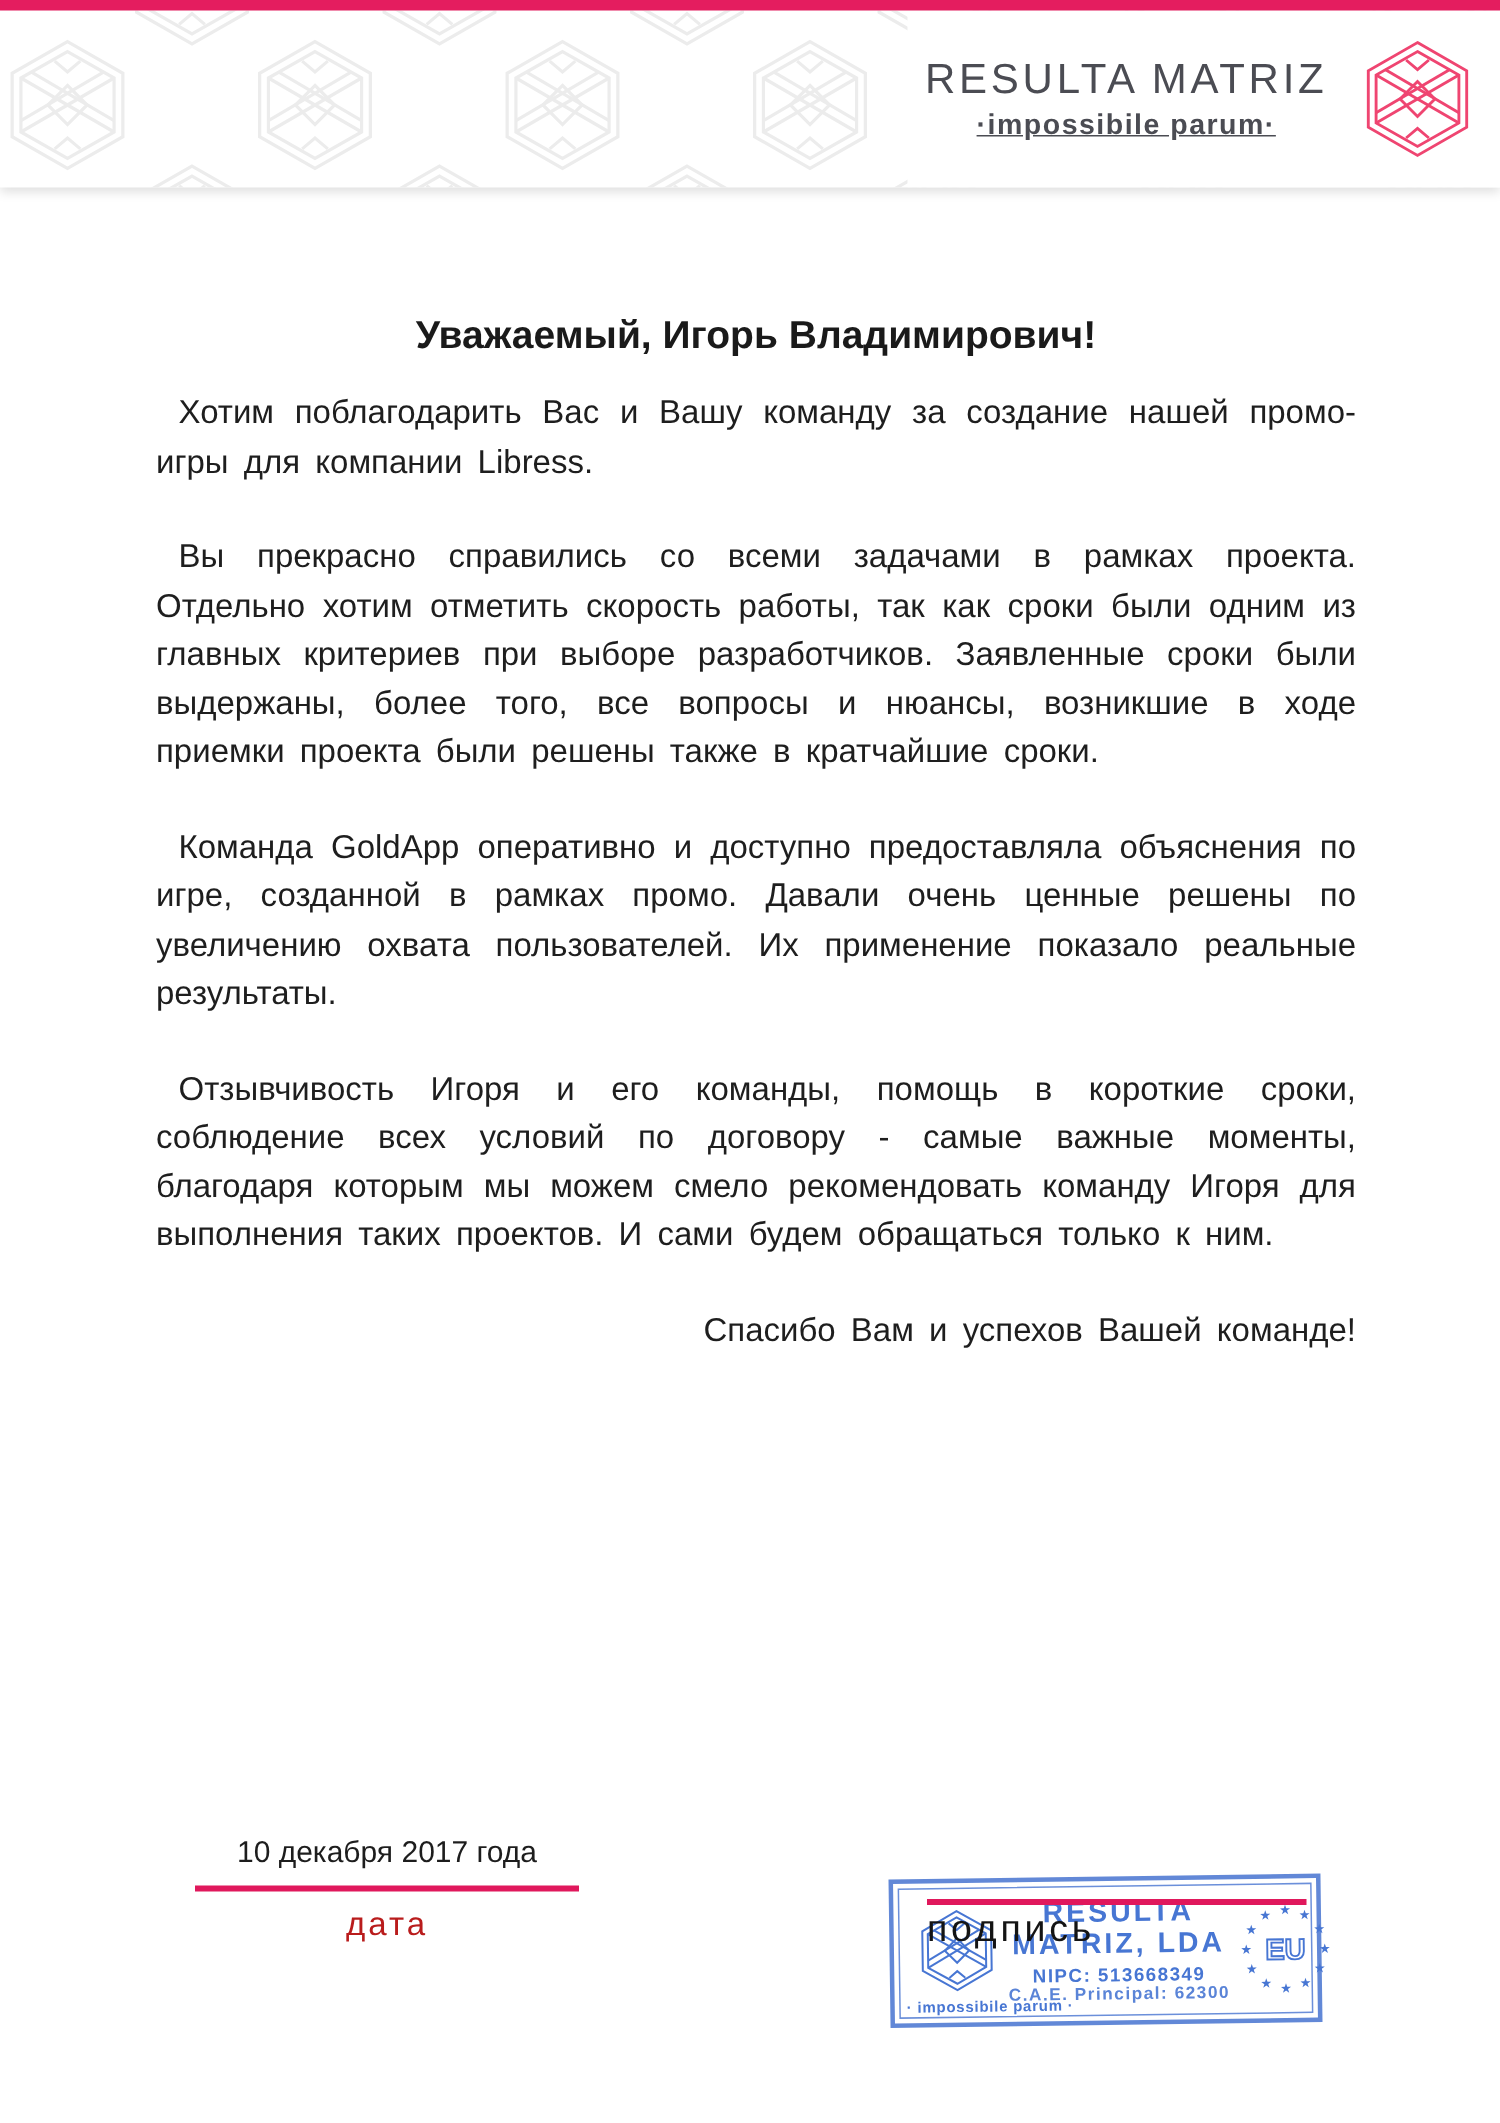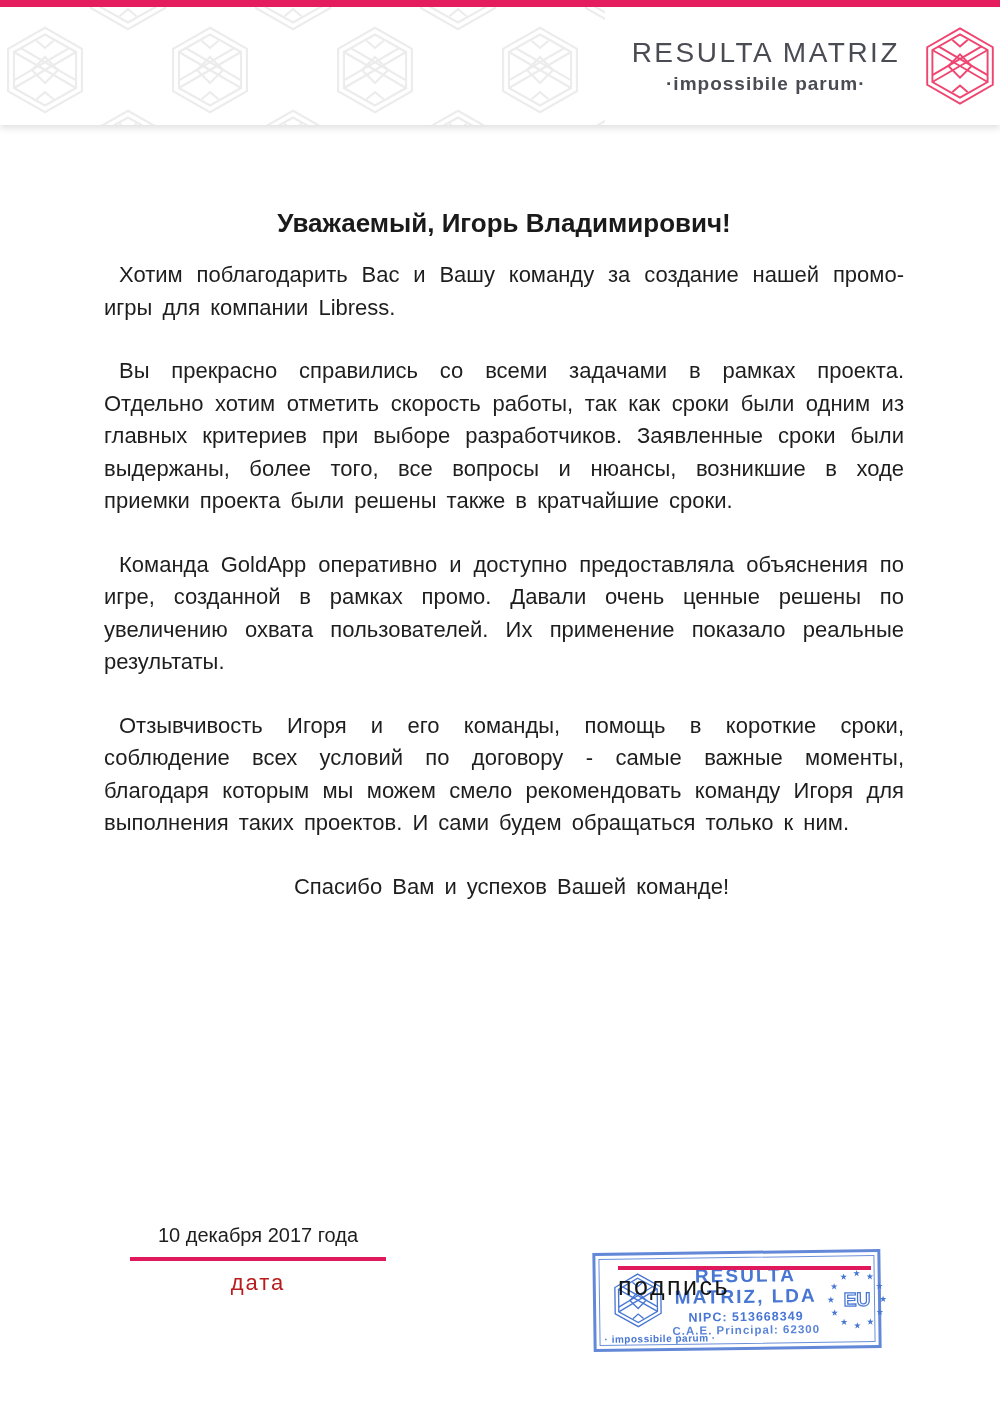--- a/index.html
+++ b/index.html
@@ -43,37 +43,39 @@
   }
   .brand {
     position: absolute;
     right: 0; top: 0; bottom: 0;
     width: 395px;
     background: #ffffff;
     display: flex;
     align-items: center;
     justify-content: flex-end;
     gap: 20px;
+    padding-right: 15px;
     z-index: 2;
   }
   .brand-text { text-align: center; }
   .brand-name {
     font-size: 28px;
     letter-spacing: 2.5px;
     font-weight: 500;
     color: #4b4c53;
     white-space: nowrap;
   }
   .brand-tagline {
     margin-top: 4px;
     font-size: 19px;
     font-weight: 700;
     letter-spacing: 1px;
     color: #4b4c53;
     white-space: nowrap;
+    text-decoration: underline;
   }
   .brand-logo { width: 80px; height: 80px; color: #ef4571; }
 
   
   .letter {
     position: absolute;
     left: 104px;
     right: 96px;
     top: 208px;
     color: #1e1e1e;
@@ -87,21 +89,21 @@
   }
   .letter p {
     font-size: 22px;
     line-height: 32.5px;
     text-align: justify;
     text-indent: 15px;
     word-spacing: 4px;
     margin-bottom: 31px;
     color: #1e1e1e;
   }
-  .letter p.no-justify { text-align: center; }
+  .letter p.no-justify { text-align: right; }
 
   
   .date-block {
     position: absolute;
     left: 130px;
     top: 1224px;
     width: 256px;
     text-align: center;
   }
   .date-value {

